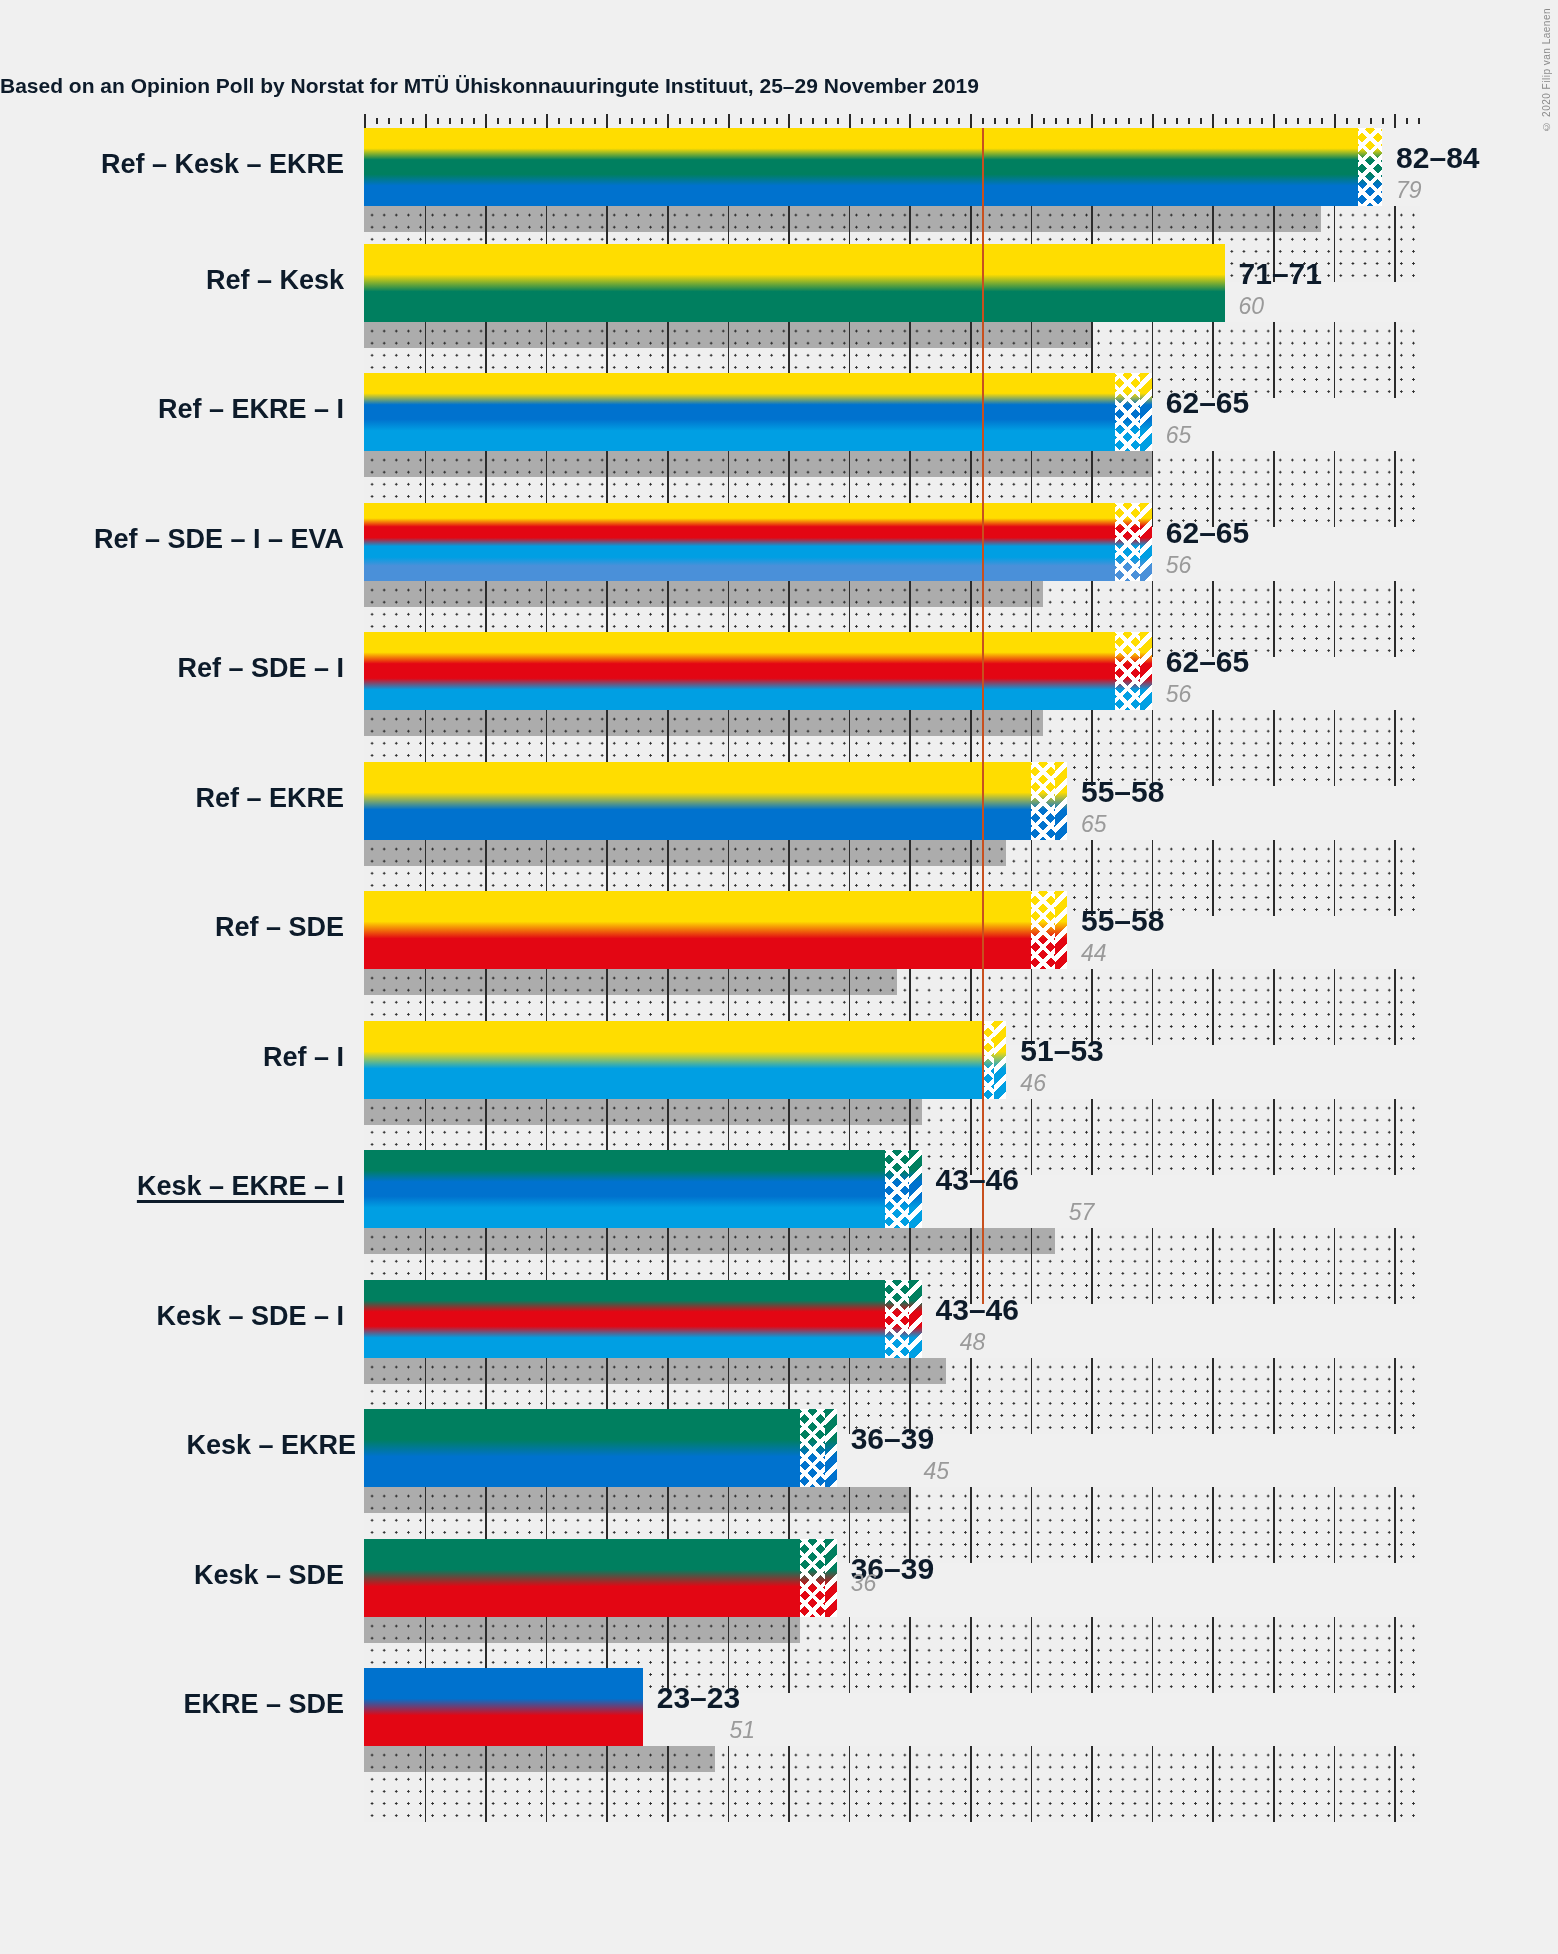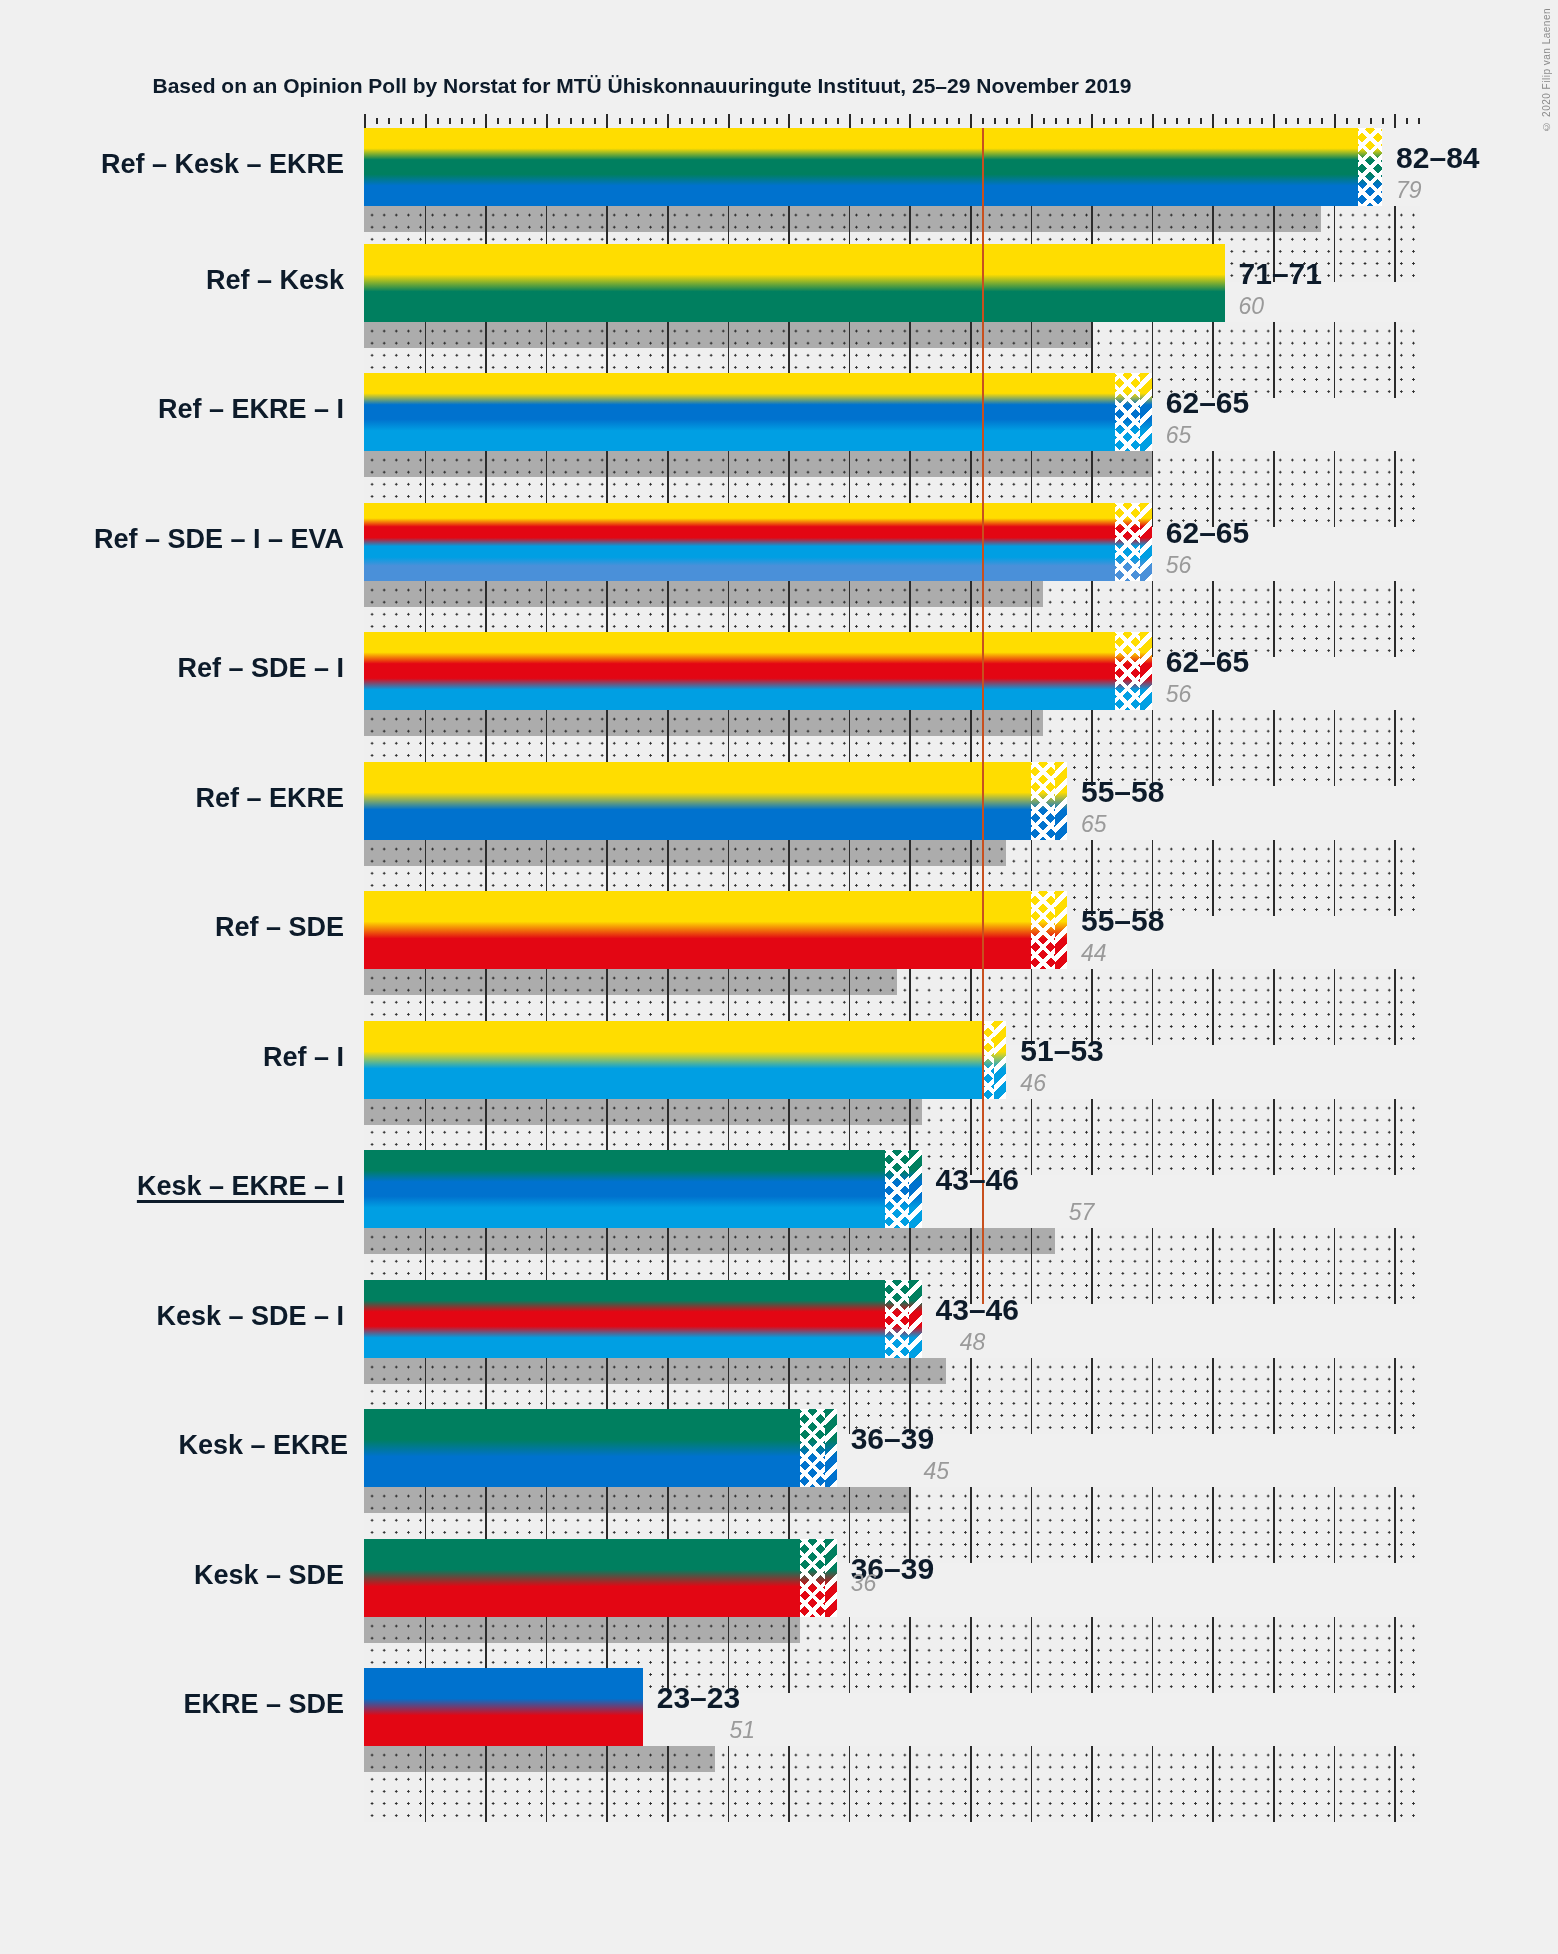--- a/index.html
+++ b/index.html
@@ -12,22 +12,22 @@
     position:relative;
   }
   #chart{position:absolute;inset:0;}
 
   .title{
     position:absolute;top:16px;left:0;width:1558px;
     text-align:center;font-size:40px;font-weight:bold;
     letter-spacing:-0.3px;color:#0D1B2A;
   }
   .subtitle{
-    position:absolute;top:74px;left:14px;width:1256px;
-    text-align:center;font-size:21px;font-weight:bold;
+    position:absolute;top:74px;left:0;width:1256px;
+    font-size:21px;font-weight:bold;
     color:#0D1B2A;
   }
   .copyright{
     position:absolute;top:8px;right:6px;
     font-size:10px;color:#8A8A8A;
     writing-mode:vertical-rl;
     transform:rotate(180deg);
     letter-spacing:0.5px;
   }
 
@@ -670,21 +670,21 @@
           <div class="seatsep" style="left: 484.8px;"></div>
         </div>
         <div class="bar" style="left: 364px; top: 0px; width: 472.68px; height: 78px;">
           <div class="barfill" style="background: linear-gradient(rgb(0, 127, 95) 11%, rgb(0, 127, 95) 39%, rgb(0, 114, 206) 61%, rgb(0, 114, 206) 89%);"></div>
           <div class="hatch-cross" style="left: 436.32px; width: 24.24px;"></div>
           <div class="hatch-diag" style="left: 460.56px; width: 12.12px;"></div>
         </div>
         <div class="majority" style="left: 982.12px; top: 0px; height: 154px; opacity: 0;"></div>
         <div class="ciLabel" style="left: 850.68px; top: 13px;">36–39</div>
         <div class="lastLabel" style="left: 923.4px; top: 49px;">45</div>
-        <div class="rowlabel" style="left: 4px; width: 344px; top: 21px; text-align: right;">Kesk – EKRE</div>
+        <div class="rowlabel" style="left: 12px; width: 344px; top: 21px; text-align: right;">Kesk – EKRE</div>
       </div>
       <div class="row" style="top: 1538.5px; height: 154px;">
         <div class="seatgrid" style="left: 364px; top: 78px; width: 1056px; height: 76px;">
           <div class="seatsep" style="left: 60.6px;"></div>
           <div class="seatsep" style="left: 121.2px;"></div>
           <div class="seatsep" style="left: 181.8px;"></div>
           <div class="seatsep" style="left: 242.4px;"></div>
           <div class="seatsep" style="left: 303px;"></div>
           <div class="seatsep" style="left: 363.6px;"></div>
           <div class="seatsep" style="left: 424.2px;"></div>

